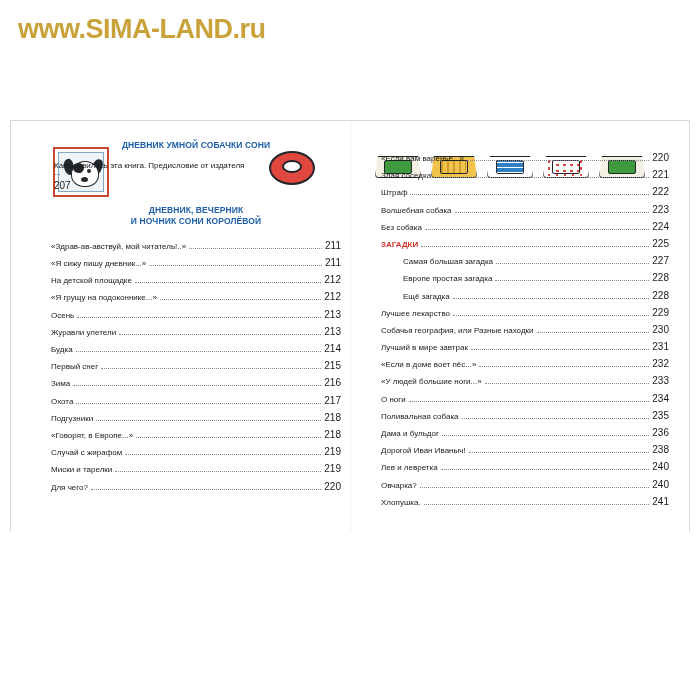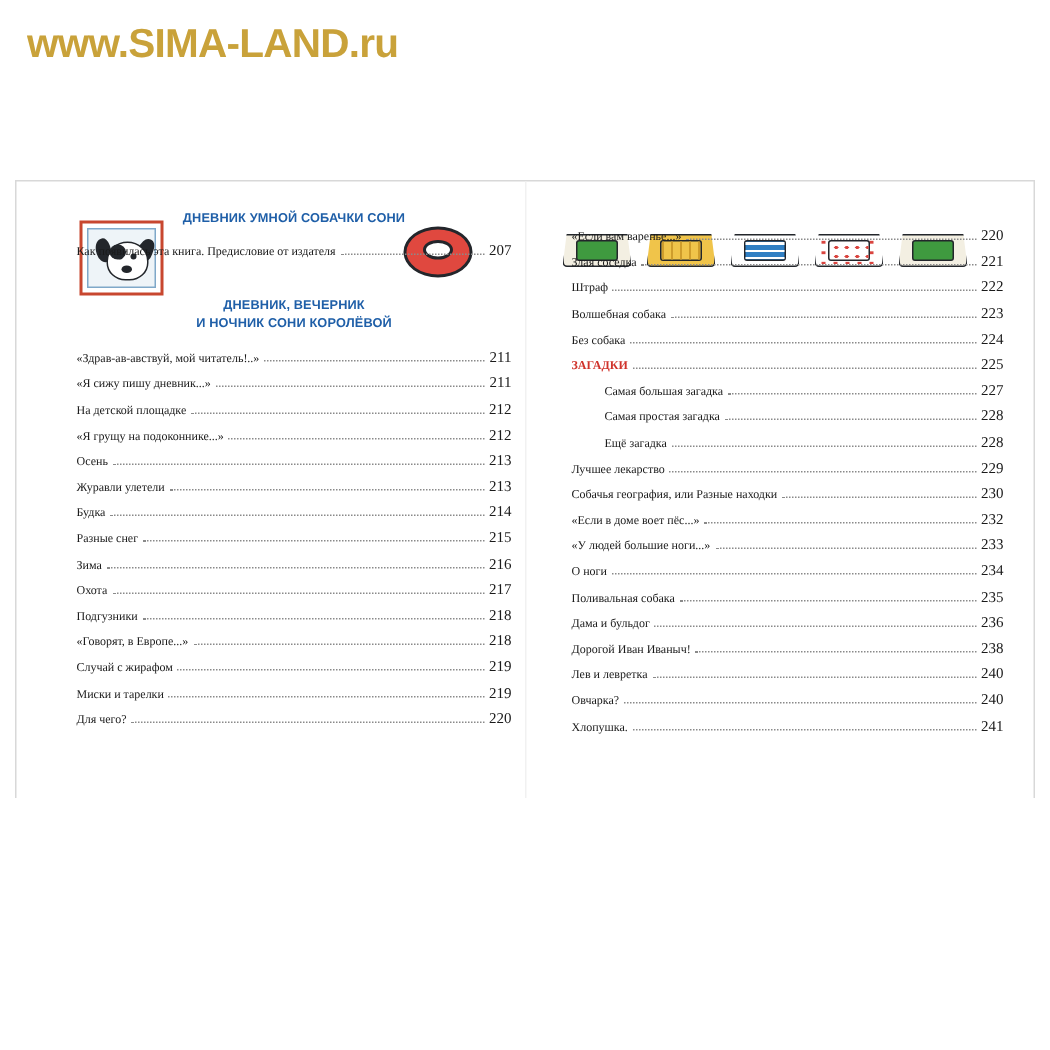--- a/index.html
+++ b/index.html
@@ -211,39 +211,39 @@
 
   h2.section {
     color: #1f5fa8;
     font-size: 8.5px;
     font-weight: bold;
     margin: 0 0 9px 0;
     text-align: center;
     letter-spacing: 0.1px;
   }
   h2.section.two-line { line-height: 1.35; }
-  .toc { margin: 0; padding: 0; list-style: none; font-family: Liberation Serif, serif; }
+  .toc { margin: 0; padding: 0; list-style: none; }
   .toc li {
     display: flex;
     align-items: baseline;
     font-size: 8px;
     color: #1a1a1a;
     line-height: 1.72;
     white-space: nowrap;
   }
   .toc li .title { flex: 0 0 auto; }
   .toc li .dots {
     flex: 1 1 auto;
     border-bottom: 1px dotted #8a8a8a;
     margin: 0 3px 2px 3px;
     min-width: 6px;
     height: 1px;
   }
   .toc li .pg { flex: 0 0 auto; font-size: 10px; }
-  .toc li.preface { margin-bottom: 22px; }
+  .toc li.preface { margin-bottom: 11px; flex-direction: column; }
   .toc li.red .title { color: #d0332b; font-weight: bold; }
   .toc li.indent .title { padding-left: 22px; }
   .right-list-top { margin-top: 0; }
 </style>
 </head>
 <body>
 
 <div id="page">
 
   <div class="watermark">www.SIMA-LAND.ru</div>
@@ -334,21 +334,21 @@
             <span class="title">Журавли улетели</span>
             <span class="dots"></span>
             <span class="pg">213</span>
           </li>
           <li>
             <span class="title">Будка</span>
             <span class="dots"></span>
             <span class="pg">214</span>
           </li>
           <li>
-            <span class="title">Разные снег</span>
+            <span class="title">Первый снег</span>
             <span class="dots"></span>
             <span class="pg">215</span>
           </li>
           <li>
             <span class="title">Зима</span>
             <span class="dots"></span>
             <span class="pg">216</span>
           </li>
           <li>
             <span class="title">Охота</span>
@@ -414,40 +414,45 @@
             <span class="title">ЗАГАДКИ</span>
             <span class="dots"></span>
             <span class="pg">225</span>
           </li>
           <li class="indent">
             <span class="title">Самая большая загадка</span>
             <span class="dots"></span>
             <span class="pg">227</span>
           </li>
           <li class="indent">
-            <span class="title">Самая простая загадка</span>
+            <span class="title">Европе простая загадка</span>
             <span class="dots"></span>
             <span class="pg">228</span>
           </li>
           <li class="indent">
             <span class="title">Ещё загадка</span>
             <span class="dots"></span>
             <span class="pg">228</span>
           </li>
           <li>
             <span class="title">Лучшее лекарство</span>
             <span class="dots"></span>
             <span class="pg">229</span>
           </li>
           <li>
             <span class="title">Собачья география, или Разные находки</span>
             <span class="dots"></span>
             <span class="pg">230</span>
           </li>
           <li>
+            <span class="title">Лучший в мире завтрак</span>
+            <span class="dots"></span>
+            <span class="pg">231</span>
+          </li>
+          <li>
             <span class="title">«Если в доме воет пёс...»</span>
             <span class="dots"></span>
             <span class="pg">232</span>
           </li>
           <li>
             <span class="title">«У людей большие ноги...»</span>
             <span class="dots"></span>
             <span class="pg">233</span>
           </li>
           <li>

